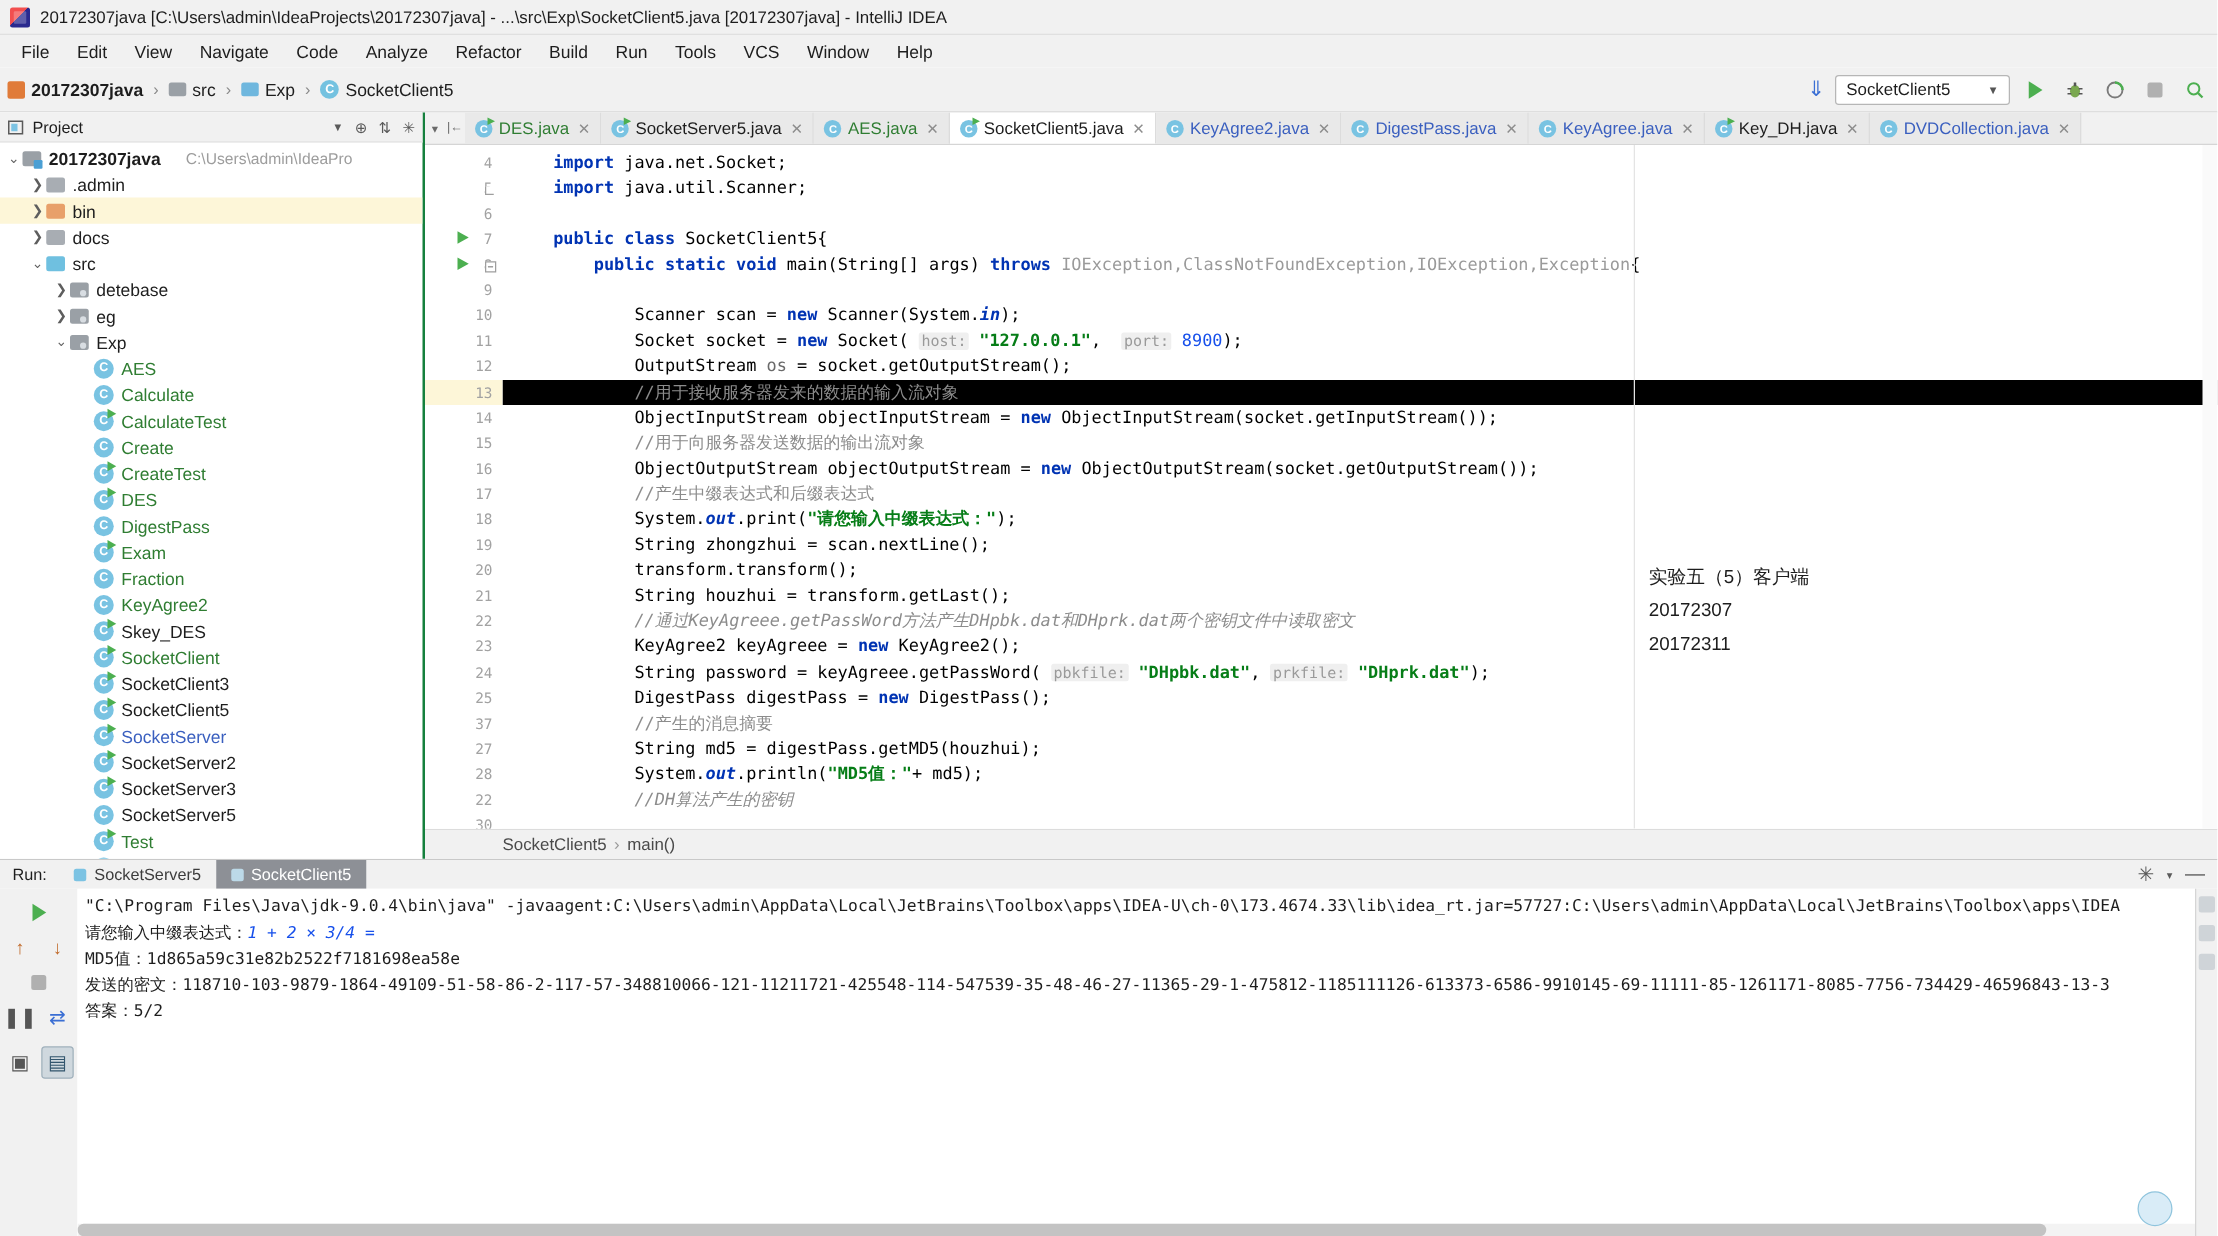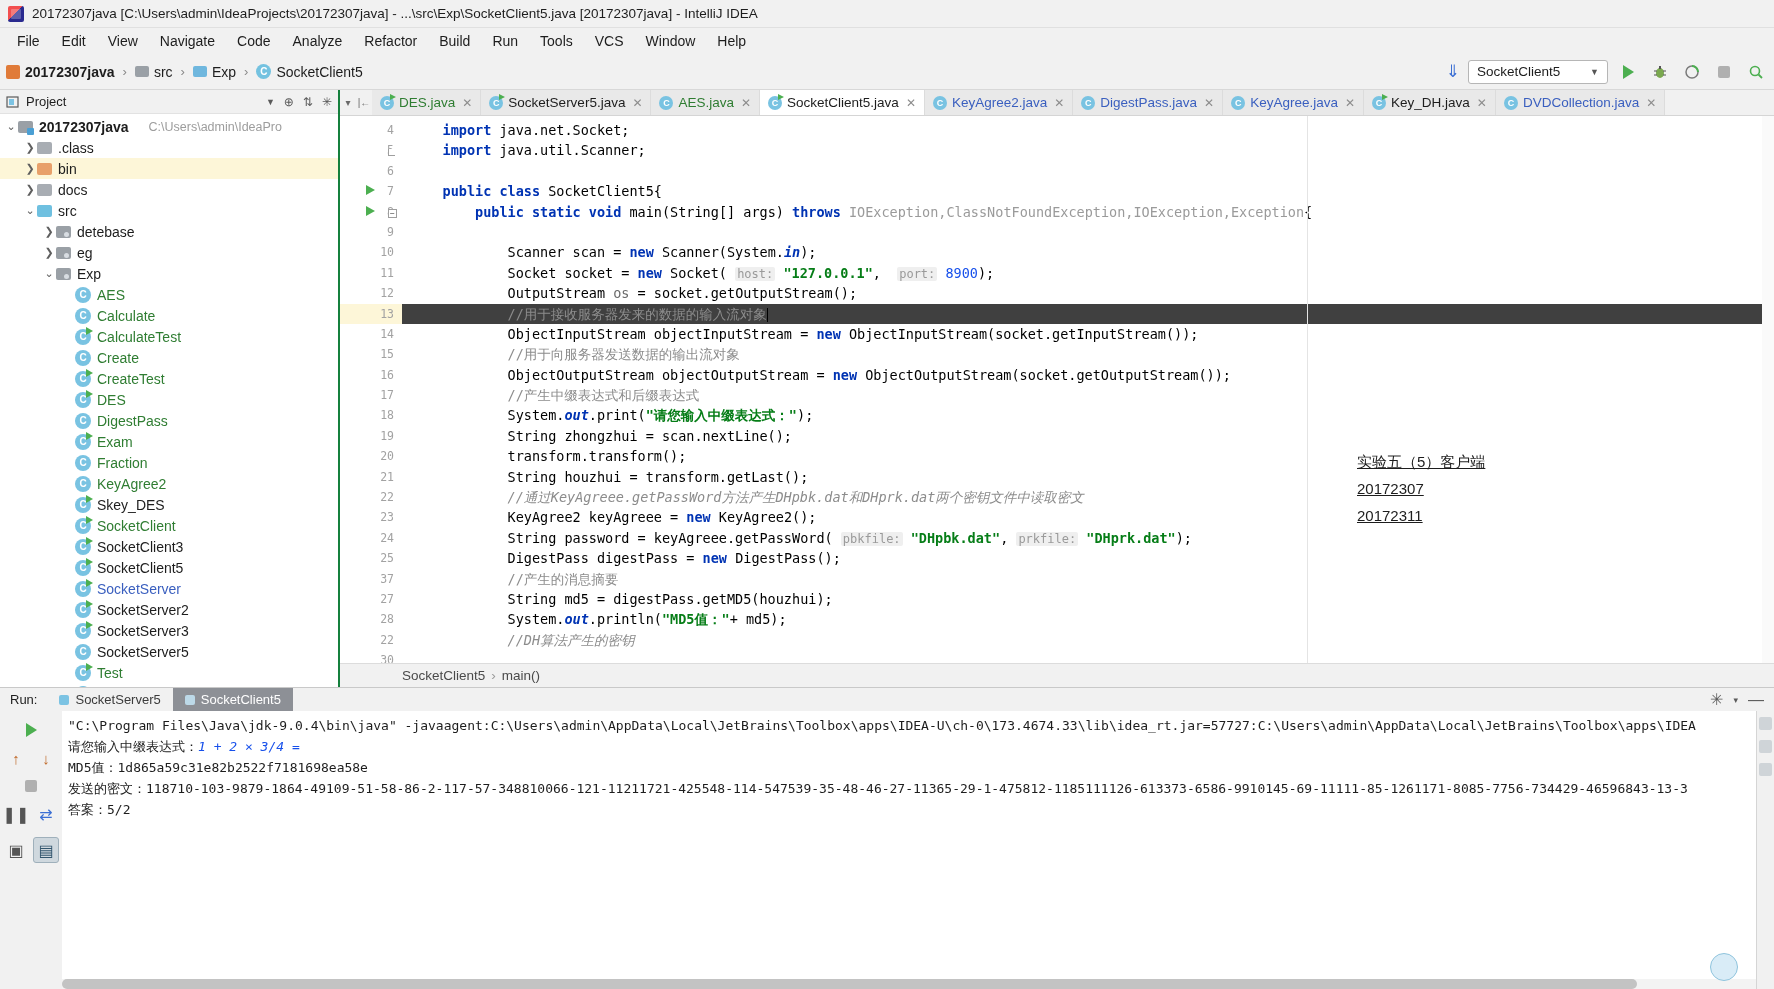--- a/index.html
+++ b/index.html
@@ -110,33 +110,33 @@
   .gline.cur { background:#fdf6d8; }
   .gmark { position:absolute; left:26px; top:4px; width:0;height:0;
     border-left:9px solid #4caf50;border-top:5.5px solid transparent;border-bottom:5.5px solid transparent;}
   .fold { position:absolute; left:48px; top:7px; width:9px; height:9px;
     border:1px solid #9e9e9e; color:#555; font-size:8px; line-height:7px; text-align:center;
     background:#fff;}
 
   .codearea { flex:1; padding-top:4px; position:relative; overflow:hidden;
     font-family:"DejaVu Sans Mono", monospace; font-size:13.5px; }
   .cline { height:20.4px; line-height:20.4px; white-space:pre; padding-left:8px; }
-  .cline.cur { background:#404040; }
+  .cline.cur { background:#000000;text-decoration:underline; }
   .kw { color:#0033b3; font-weight:bold; }
   .str { color:#067d17; font-weight:bold; }
   .num { color:#1750eb; }
   .cmt { color:#8c8c8c; }
   .cmt-i { color:#8c8c8c; font-style:italic; }
   .hint { color:#9a9a9a; background:#efefef; border-radius:2px; padding:0 2px; font-size:12px; }
   .fld { color:#6a6a6a; }
   .excp { color:#9a9a9a; }
   .caret { display:inline-block; width:1.5px; height:14px; background:#000;
     vertical-align:-3px; }
-  .note { position:absolute; right:auto; left:955px; top:332px;
-    font-size:15px; color:#1d1d1d; line-height:27px; font-family:"Liberation Sans",sans-serif;text-decoration:underline; }
+  .note { position:absolute; right:auto; left:917px; top:332px;
+    font-size:15px; color:#1d1d1d; line-height:27px; font-family:"Liberation Sans",sans-serif; }
   .vline { position:absolute; left:905px; top:0; width:1px; height:100%; background:#e4e4e4; }
 
   .breadcrumbs { height:24px; background:#f1f1f1; border-top:1px solid #dcdcdc;
     display:flex; align-items:center; padding-left:62px; font-size:13.5px; color:#4a4a4a; gap:6px; }
 
   
   .runbar { height:24px; background:#f1f1f1; display:flex; align-items:stretch;
     border-top:1px solid #c9c9c9; }
   .run-label { font-size:13px; color:#1d1d1d; display:flex; align-items:center; padding:0 10px; }
   .rtab { display:flex; align-items:center; gap:6px; padding:0 12px; font-size:13px;
@@ -264,21 +264,21 @@
     <div class="tree" id="tree">
         <div class="trow" style="padding-left: 4px;">
           <span class="arrow">⌄</span>
           <span class="f-ico f-proj"></span>
           <span class="tlabel bold">20172307java</span>
           <span class="tpath">C:\Users\admin\IdeaPro</span>
         </div>
         <div class="trow" style="padding-left: 23px;">
           <span class="arrow">❯</span>
           <span class="f-ico f-gray"></span>
-          <span class="tlabel">.class</span>
+          <span class="tlabel">.admin</span>
         </div>
         <div class="trow hl" style="padding-left: 23px;">
           <span class="arrow">❯</span>
           <span class="f-ico f-orange"></span>
           <span class="tlabel">bin</span>
         </div>
         <div class="trow" style="padding-left: 23px;">
           <span class="arrow">❯</span>
           <span class="f-ico f-gray"></span>
           <span class="tlabel">docs</span>

